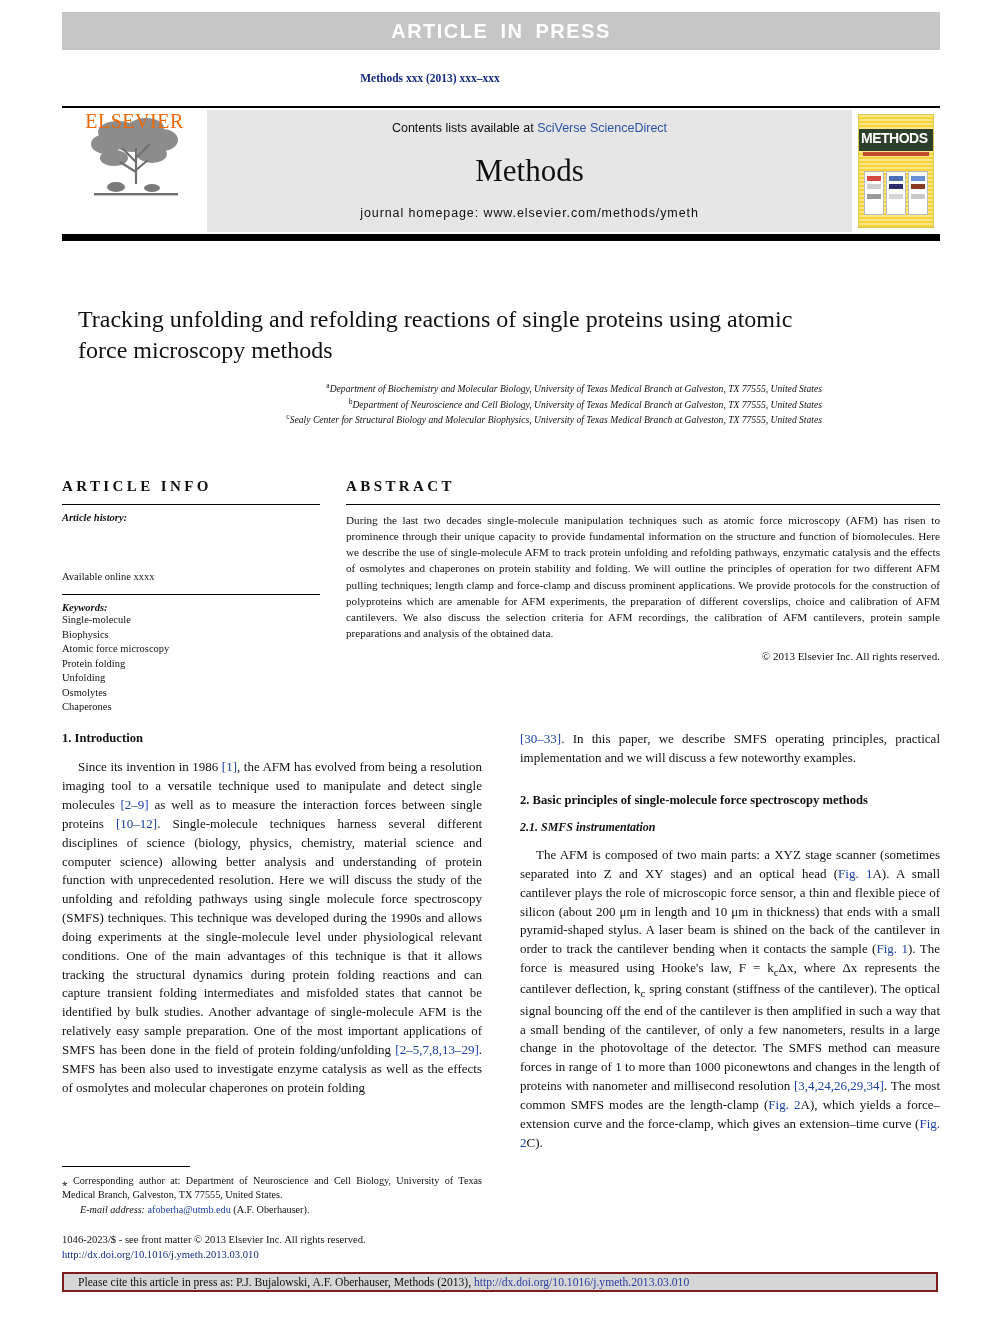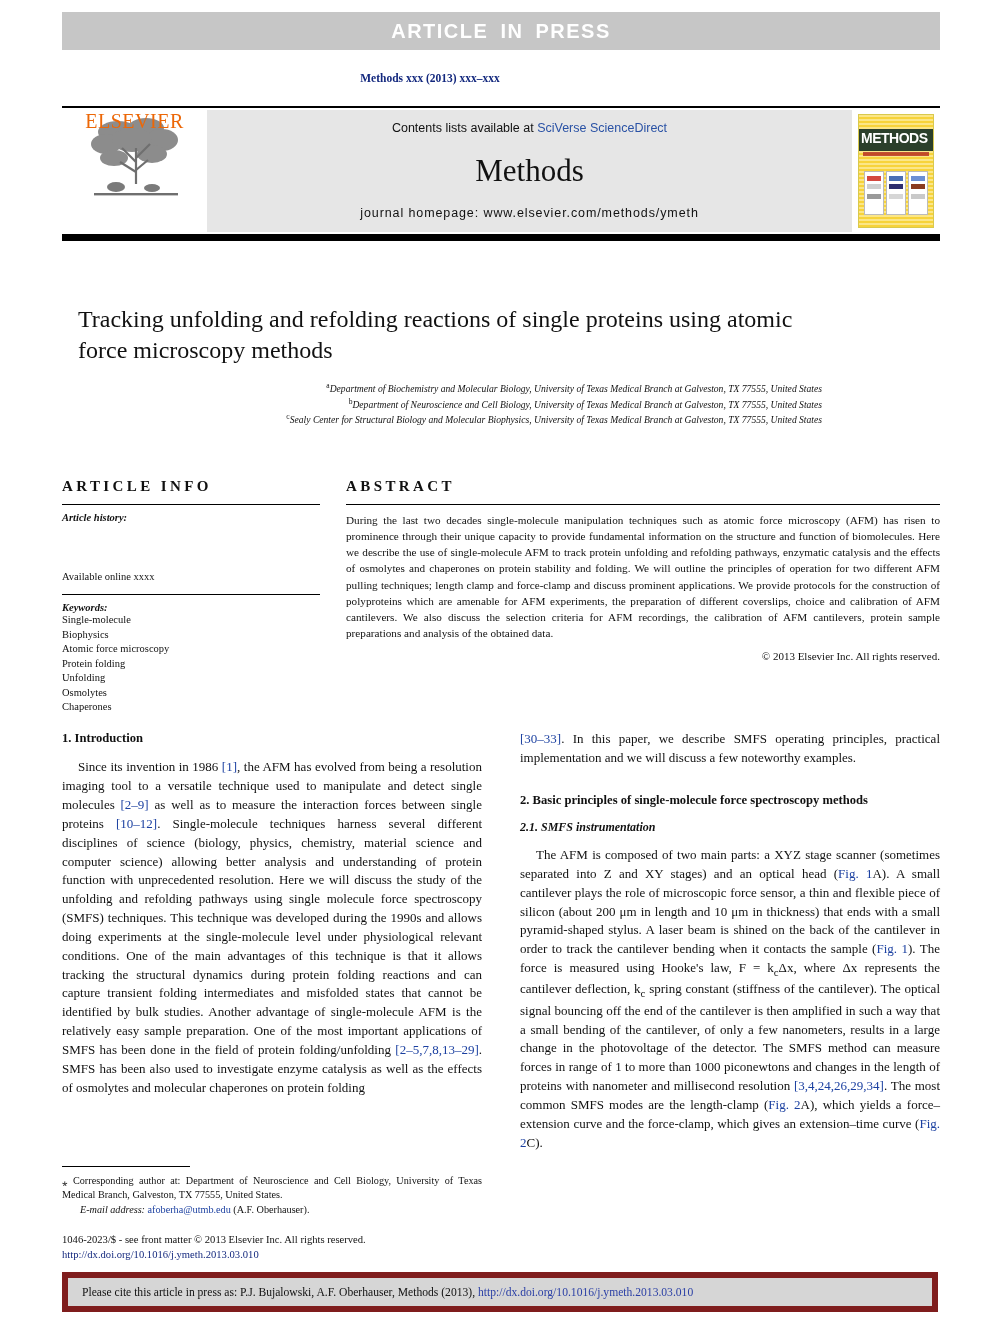--- a/index.html
+++ b/index.html
@@ -328,22 +328,22 @@
     font-size: 10.6px;
     line-height: 1.42;
     color: #111;
   }
   .issn-block .doi { color: #13287e; }
 
   
   .cite-banner {
     position: absolute;
     left: 62px; top: 1272px;
-    width: 876px; height: 40px;
-    border: 6px solid #7f1d1d;
+    width: 876px; height: 20px;
+    border: 2px solid #7f1d1d;
     background: #d6d6d6;
     display: flex;
     align-items: center;
     box-sizing: border-box;
   }
   .cite-text {
     padding-left: 14px;
     font-family: "Liberation Serif", serif;
     font-size: 11.6px;
     color: #111;

